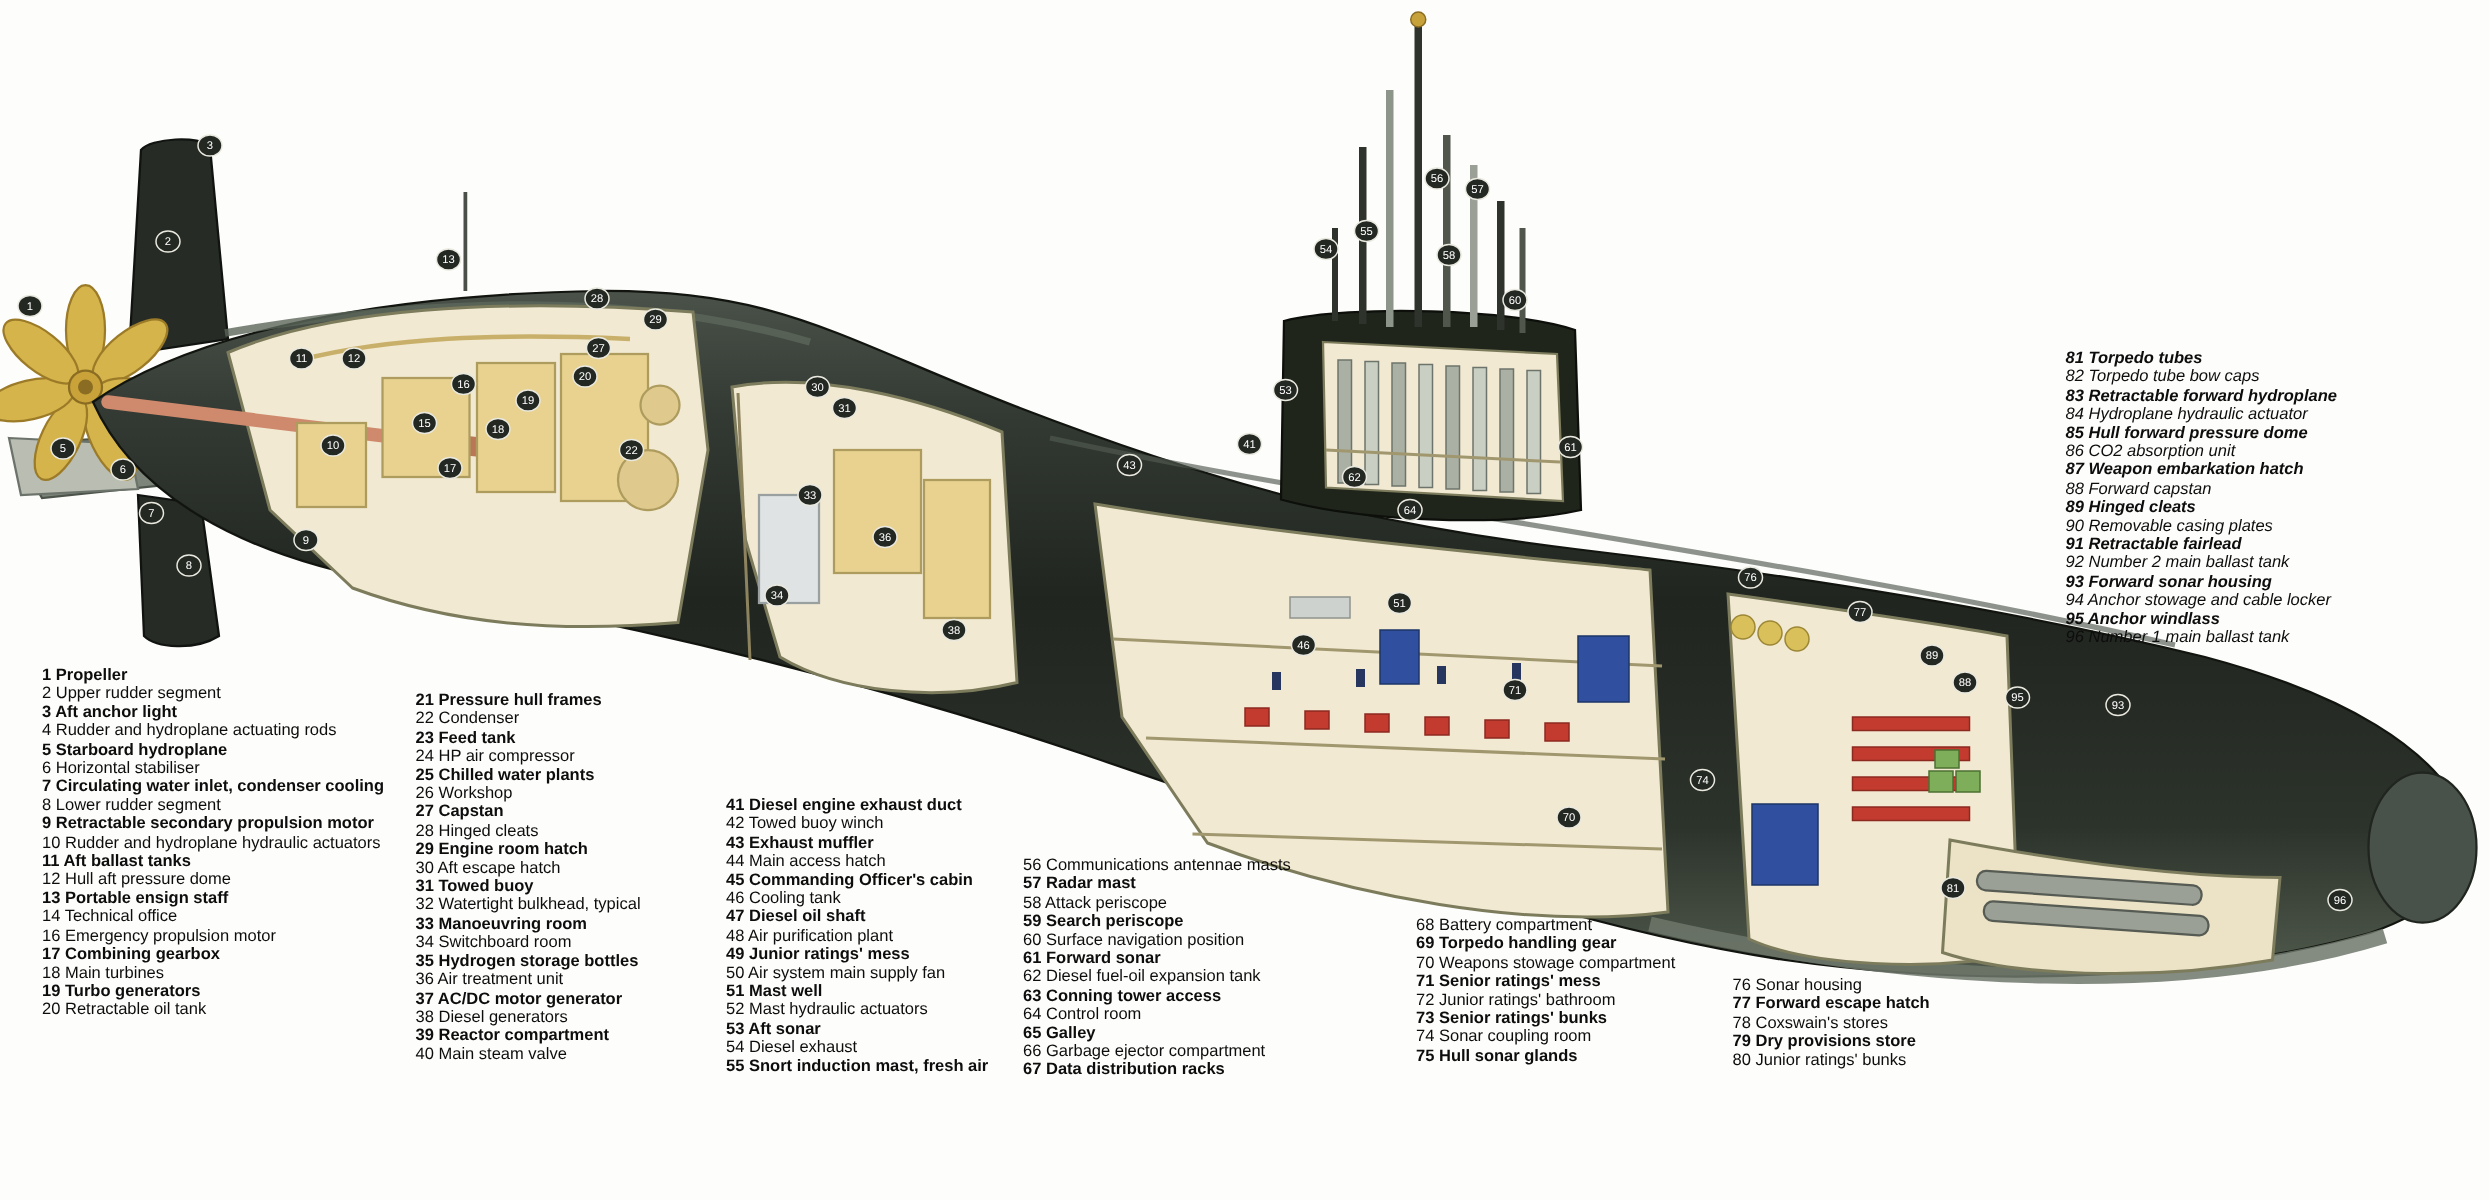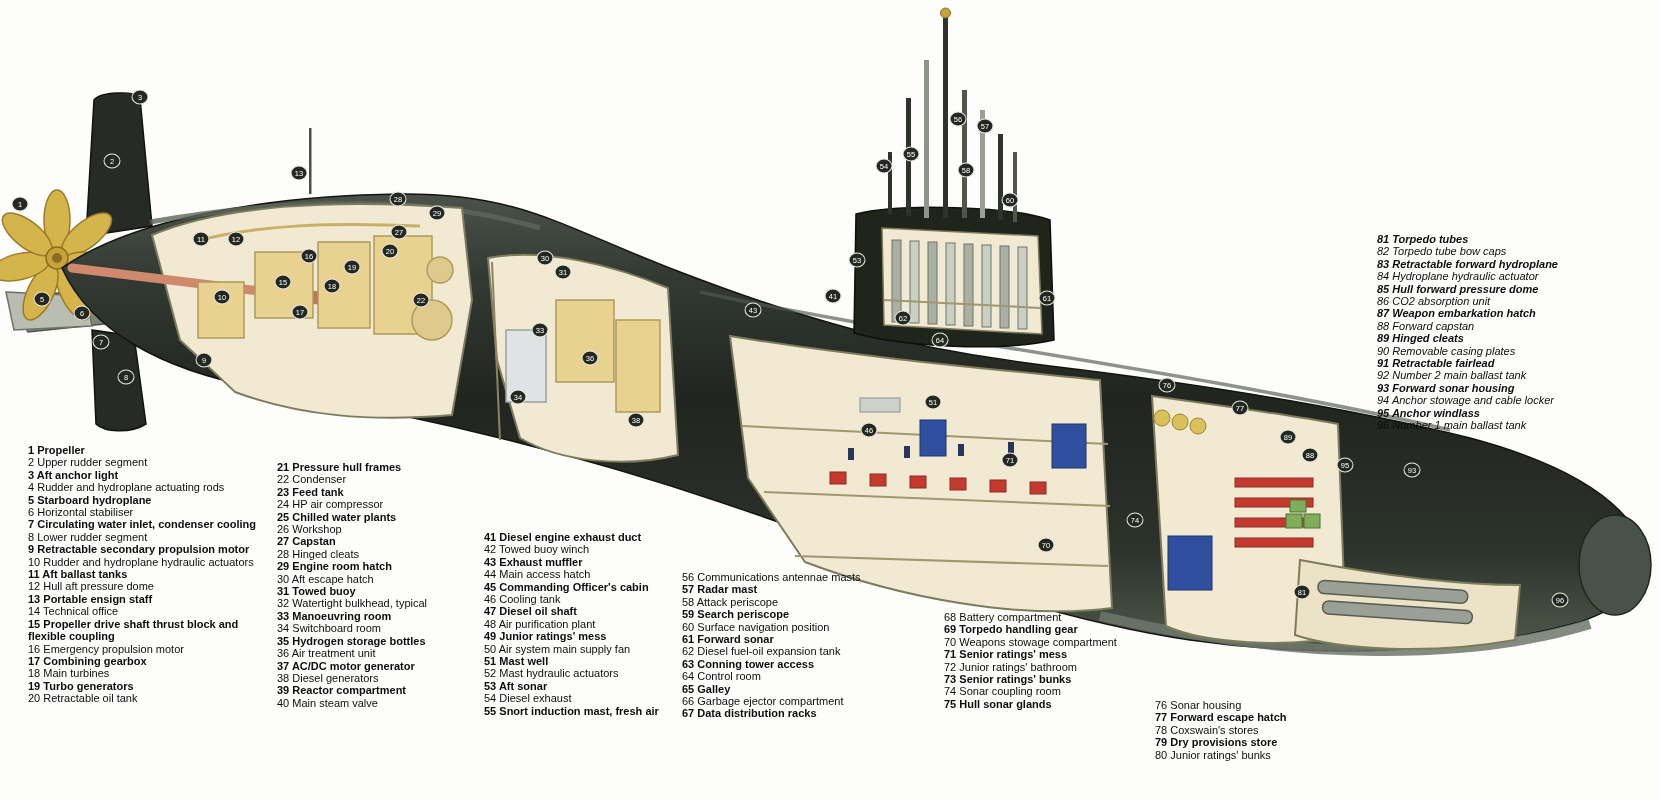--- a/index.html
+++ b/index.html
@@ -9,21 +9,21 @@
   }
   .illustration{position:absolute;left:0;top:0;width:1660px;height:800px;}
   .legend-col{position:absolute;font-size:11px;line-height:12.4px;color:#0d0d0d;}
   .legend-item{margin:0;}
   .legend-item.bold{font-weight:700;}
   .col1{left:28px;top:444px;width:246px;}
   .col2{left:277px;top:461px;width:206px;}
   .col3{left:484px;top:531px;width:222px;}
   .col4{left:682px;top:571px;width:226px;}
   .col5{left:944px;top:611px;width:222px;}
-  .col6{left:1155px;top:651px;width:206px;margin-top:48px;}
+  .col6{left:1155px;top:651px;width:206px;}
   .col7{left:1377px;top:233px;width:280px;font-style:italic;}
   .markers{position:absolute;left:0;top:0;width:1660px;height:800px;pointer-events:none;}
   .marker{
     position:absolute;transform:translate(-50%,-50%);
     min-width:13px;height:13px;border-radius:50%;
     background:#232822;color:#ffffff;font-size:7.5px;line-height:13px;
     text-align:center;border:1px solid #e9e9df;box-sizing:content-box;padding:0 1px;
   }
 </style>
 </head>
@@ -254,21 +254,20 @@
       <div class="legend-item bold"><span>5</span> <span>Starboard hydroplane</span></div>
       <div class="legend-item"><span>6</span> <span>Horizontal stabiliser</span></div>
       <div class="legend-item bold"><span>7</span> <span>Circulating water inlet, condenser cooling</span></div>
       <div class="legend-item"><span>8</span> <span>Lower rudder segment</span></div>
       <div class="legend-item bold"><span>9</span> <span>Retractable secondary propulsion motor</span></div>
       <div class="legend-item"><span>10</span> <span>Rudder and hydroplane hydraulic actuators</span></div>
       <div class="legend-item bold"><span>11</span> <span>Aft ballast tanks</span></div>
       <div class="legend-item"><span>12</span> <span>Hull aft pressure dome</span></div>
       <div class="legend-item bold"><span>13</span> <span>Portable ensign staff</span></div>
       <div class="legend-item"><span>14</span> <span>Technical office</span></div>
-      <div class="legend-item bold"><span>15</span> <span>Propeller drive shaft thrust block and flexible coupling</span></div>
       <div class="legend-item"><span>16</span> <span>Emergency propulsion motor</span></div>
       <div class="legend-item bold"><span>17</span> <span>Combining gearbox</span></div>
       <div class="legend-item"><span>18</span> <span>Main turbines</span></div>
       <div class="legend-item bold"><span>19</span> <span>Turbo generators</span></div>
       <div class="legend-item"><span>20</span> <span>Retractable oil tank</span></div>
     </div>
   <div class="legend-col col2">
 
   <div class="legend-item bold"><span>21</span> <span>Pressure hull frames</span></div>
       <div class="legend-item"><span>22</span> <span>Condenser</span></div>

